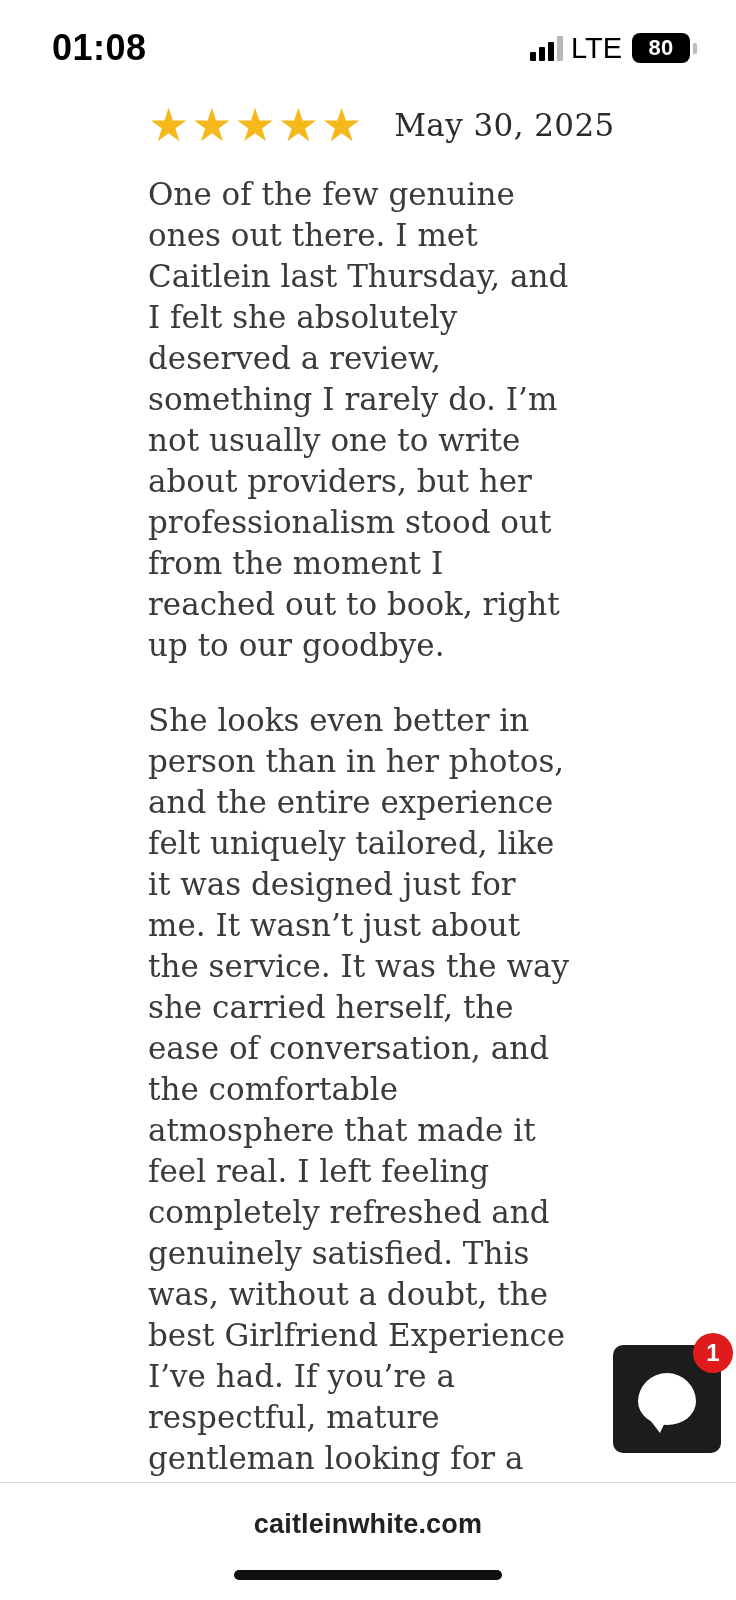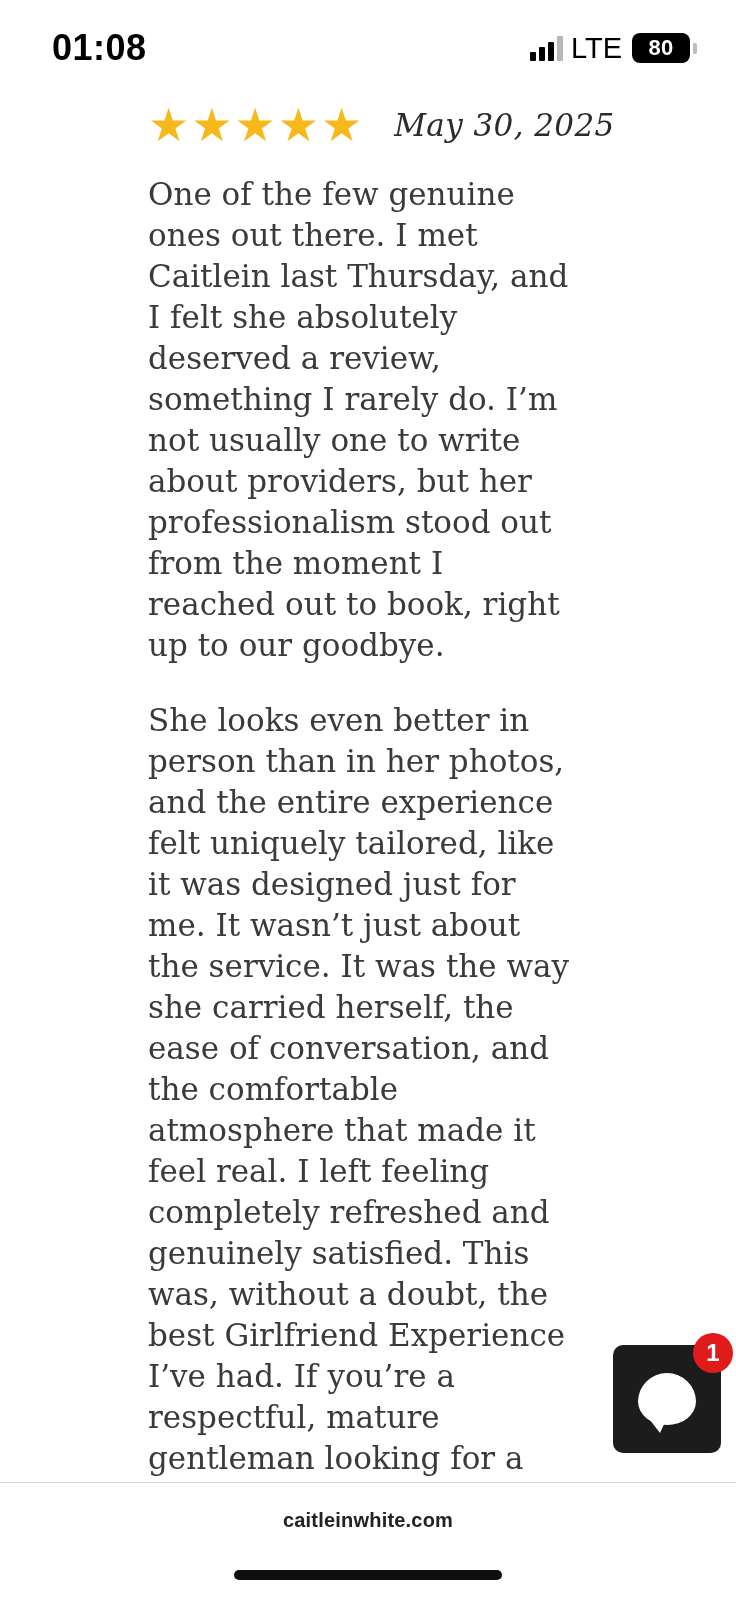--- a/index.html
+++ b/index.html
@@ -99,21 +99,20 @@
     margin-top: 6px;
   }
   .stars {
     color: #f5b91c;
     font-size: 46px;
     letter-spacing: 2px;
     line-height: 1;
   }
   .review-date {
     font-family: "DejaVu Serif", serif;
-    font-style: italic;
     font-size: 31px;
     color: #2b2b2b;
     letter-spacing: 0.4px;
   }
   .review-body {
     font-family: "DejaVu Serif", serif;
     font-size: 31px;
     line-height: 41px;
     color: #3a3a3a;
     max-width: 432px;
@@ -176,21 +175,21 @@
     left: 0;
     right: 0;
     bottom: 0;
     height: 118px;
     background: #ffffff;
     border-top: 1px solid #d8d8d8;
     box-sizing: border-box;
   }
   .site-url {
     text-align: center;
-    font-size: 20px;
+    font-size: 27px;
     font-weight: 600;
     color: #222;
     padding-top: 26px;
     letter-spacing: 0.2px;
   }
   .home-indicator {
     position: absolute;
     left: 50%;
     transform: translateX(-50%);
     bottom: 20px;

